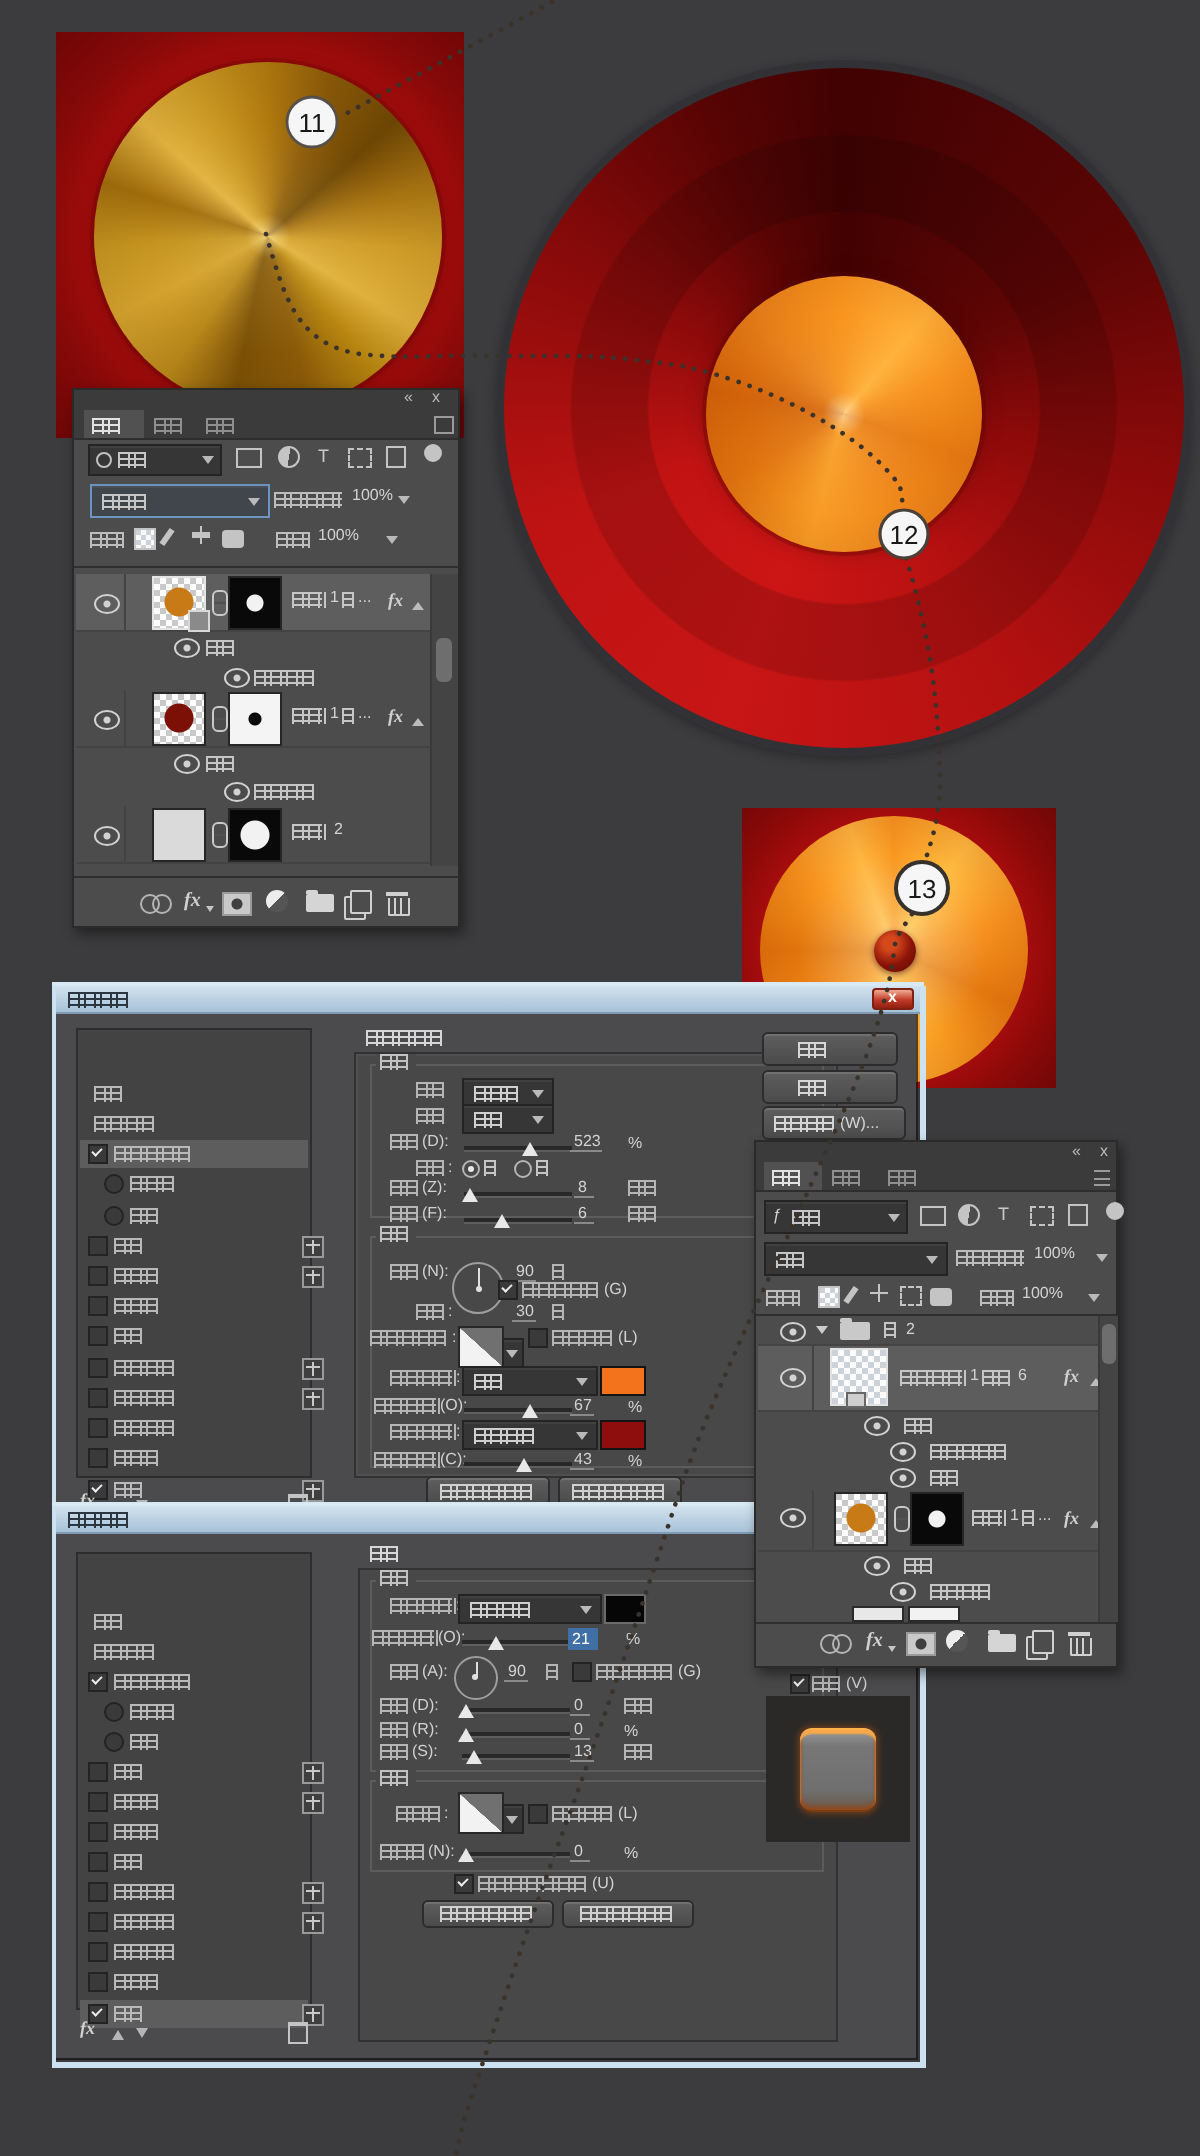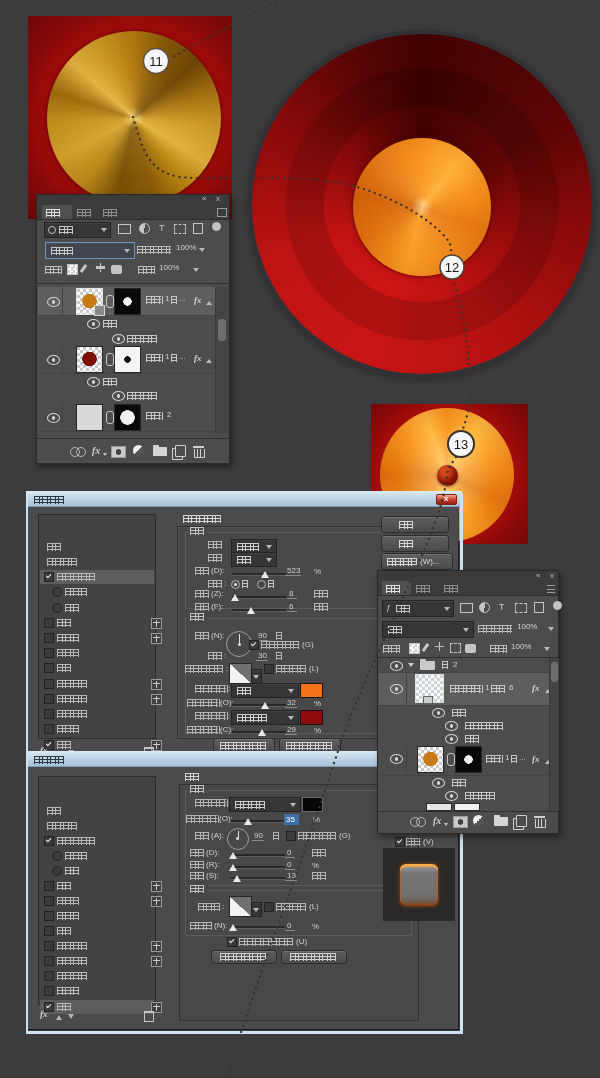--- a/index.html
+++ b/index.html
@@ -327,35 +327,35 @@
     <div class="num" style="left:200px;top:191px;">:</div>
     <div class="cmb" style="left:203px;top:190px;width:66px;height:13px;">
       <div class="zh" style="left:5px;top:3px;width:16px;--c:#cfcfcf;"></div>
       <div class="da" style="right:4px;top:5px;"></div>
     </div>
 <div class="ab" style="left:272px;top:190px;width:21px;height:13px;background:#f2731c;border:1px solid #141414;"></div>
 <div class="zh" style="left:159px;top:206px;width:33px;--c:#b5b5b5;"></div>
     <div class="num" style="left:192px;top:205px;">(O):</div>
     <div class="ab" style="left:204px;top:211px;width:54px;height:2px;background:#282828;box-shadow:0 1px 0 #5e5e5e;"></div>
     <div class="caret" style="left:233px;top:205px;border:4px solid transparent;border-bottom:7px solid #e8e8e8;"></div>
-    <div class="num" style="left:259px;top:205px;">32</div>
+    <div class="num" style="left:259px;top:205px;">67</div>
     <div class="ab" style="left:257px;top:214px;width:12px;height:1px;background:#8a8a8a;"></div>
     <div class="num" style="left:286px;top:206px;">%</div>
 <div class="zh" style="left:167px;top:219px;width:33px;--c:#b5b5b5;"></div>
     <div class="num" style="left:200px;top:218px;">:</div>
     <div class="cmb" style="left:203px;top:217px;width:66px;height:13px;">
       <div class="zh" style="left:5px;top:3px;width:32px;--c:#cfcfcf;"></div>
       <div class="da" style="right:4px;top:5px;"></div>
     </div>
 <div class="ab" style="left:272px;top:217px;width:21px;height:13px;background:#8e0d0d;border:1px solid #141414;"></div>
 <div class="zh" style="left:159px;top:233px;width:33px;--c:#b5b5b5;"></div>
     <div class="num" style="left:192px;top:232px;">(C):</div>
     <div class="ab" style="left:204px;top:238px;width:54px;height:2px;background:#282828;box-shadow:0 1px 0 #5e5e5e;"></div>
     <div class="caret" style="left:230px;top:232px;border:4px solid transparent;border-bottom:7px solid #e8e8e8;"></div>
-    <div class="num" style="left:259px;top:232px;">29</div>
+    <div class="num" style="left:259px;top:232px;">43</div>
     <div class="ab" style="left:257px;top:241px;width:12px;height:1px;background:#8a8a8a;"></div>
     <div class="num" style="left:286px;top:233px;">%</div>
 <div class="ab" style="left:185px;top:245px;width:60px;height:13px;background:linear-gradient(#5e5e5e,#4b4b4b);border:1px solid #2c2c2c;border-radius:3px;box-shadow:inset 0 1px 0 rgba(255,255,255,.12);">
       <div class="zh" style="left:6px;top:3px;width:48px;--c:#d0d0d0;"></div>
     </div>
     <div class="ab" style="left:251px;top:245px;width:60px;height:13px;background:linear-gradient(#5e5e5e,#4b4b4b);border:1px solid #2c2c2c;border-radius:3px;box-shadow:inset 0 1px 0 rgba(255,255,255,.12);">
       <div class="zh" style="left:6px;top:3px;width:48px;--c:#d0d0d0;"></div>
     </div>
 <div class="ab" style="left:353px;top:23px;width:66px;height:15px;background:linear-gradient(#5e5e5e,#4b4b4b);border:1px solid #2c2c2c;border-radius:3px;box-shadow:inset 0 1px 0 rgba(255,255,255,.12);">
       <div class="zh" style="left:17px;top:4px;width:16px;--c:#d6d6d6;"></div>
@@ -443,21 +443,21 @@
     <div class="cmb" style="left:201px;top:44px;width:70px;height:13px;">
       <div class="zh" style="left:5px;top:3px;width:32px;--c:#cfcfcf;"></div>
       <div class="da" style="right:4px;top:5px;"></div>
     </div>
 <div class="ab" style="left:274px;top:44px;width:19px;height:13px;background:#060606;border:1px solid #6a6a6a;"></div>
 <div class="zh" style="left:158px;top:62px;width:33px;--c:#b5b5b5;"></div>
     <div class="num" style="left:191px;top:61px;">(O):</div>
     <div class="ab" style="left:203px;top:67px;width:54px;height:2px;background:#282828;box-shadow:0 1px 0 #5e5e5e;"></div>
     <div class="caret" style="left:216px;top:61px;border:4px solid transparent;border-bottom:7px solid #e8e8e8;"></div>
 <div class="ab" style="left:256px;top:61px;width:15px;height:11px;background:#3f6fa5;">
-      <div class="num" style="left:2px;top:1px;color:#fff;">35</div>
+      <div class="num" style="left:2px;top:1px;color:#fff;">21</div>
     </div>
     <div class="num" style="left:285px;top:62px;">%</div>
 <div class="zh" style="left:167px;top:79px;width:16px;--c:#b5b5b5;"></div>
     <div class="num" style="left:183px;top:78px;">(A):</div>
 <div class="ab" style="left:199px;top:75px;width:20px;height:20px;border:1px solid #9e9e9e;border-radius:50%;">
       <div class="ab" style="left:10px;top:2px;width:1px;height:8px;background:#e0e0e0;"></div>
       <div class="ab" style="left:8px;top:8px;width:3px;height:3px;background:#e0e0e0;border-radius:50%;"></div>
     </div>
 <div class="num" style="left:226px;top:78px;">90</div>
     <div class="ab" style="left:224px;top:87px;width:12px;height:1px;background:#8a8a8a;"></div>

